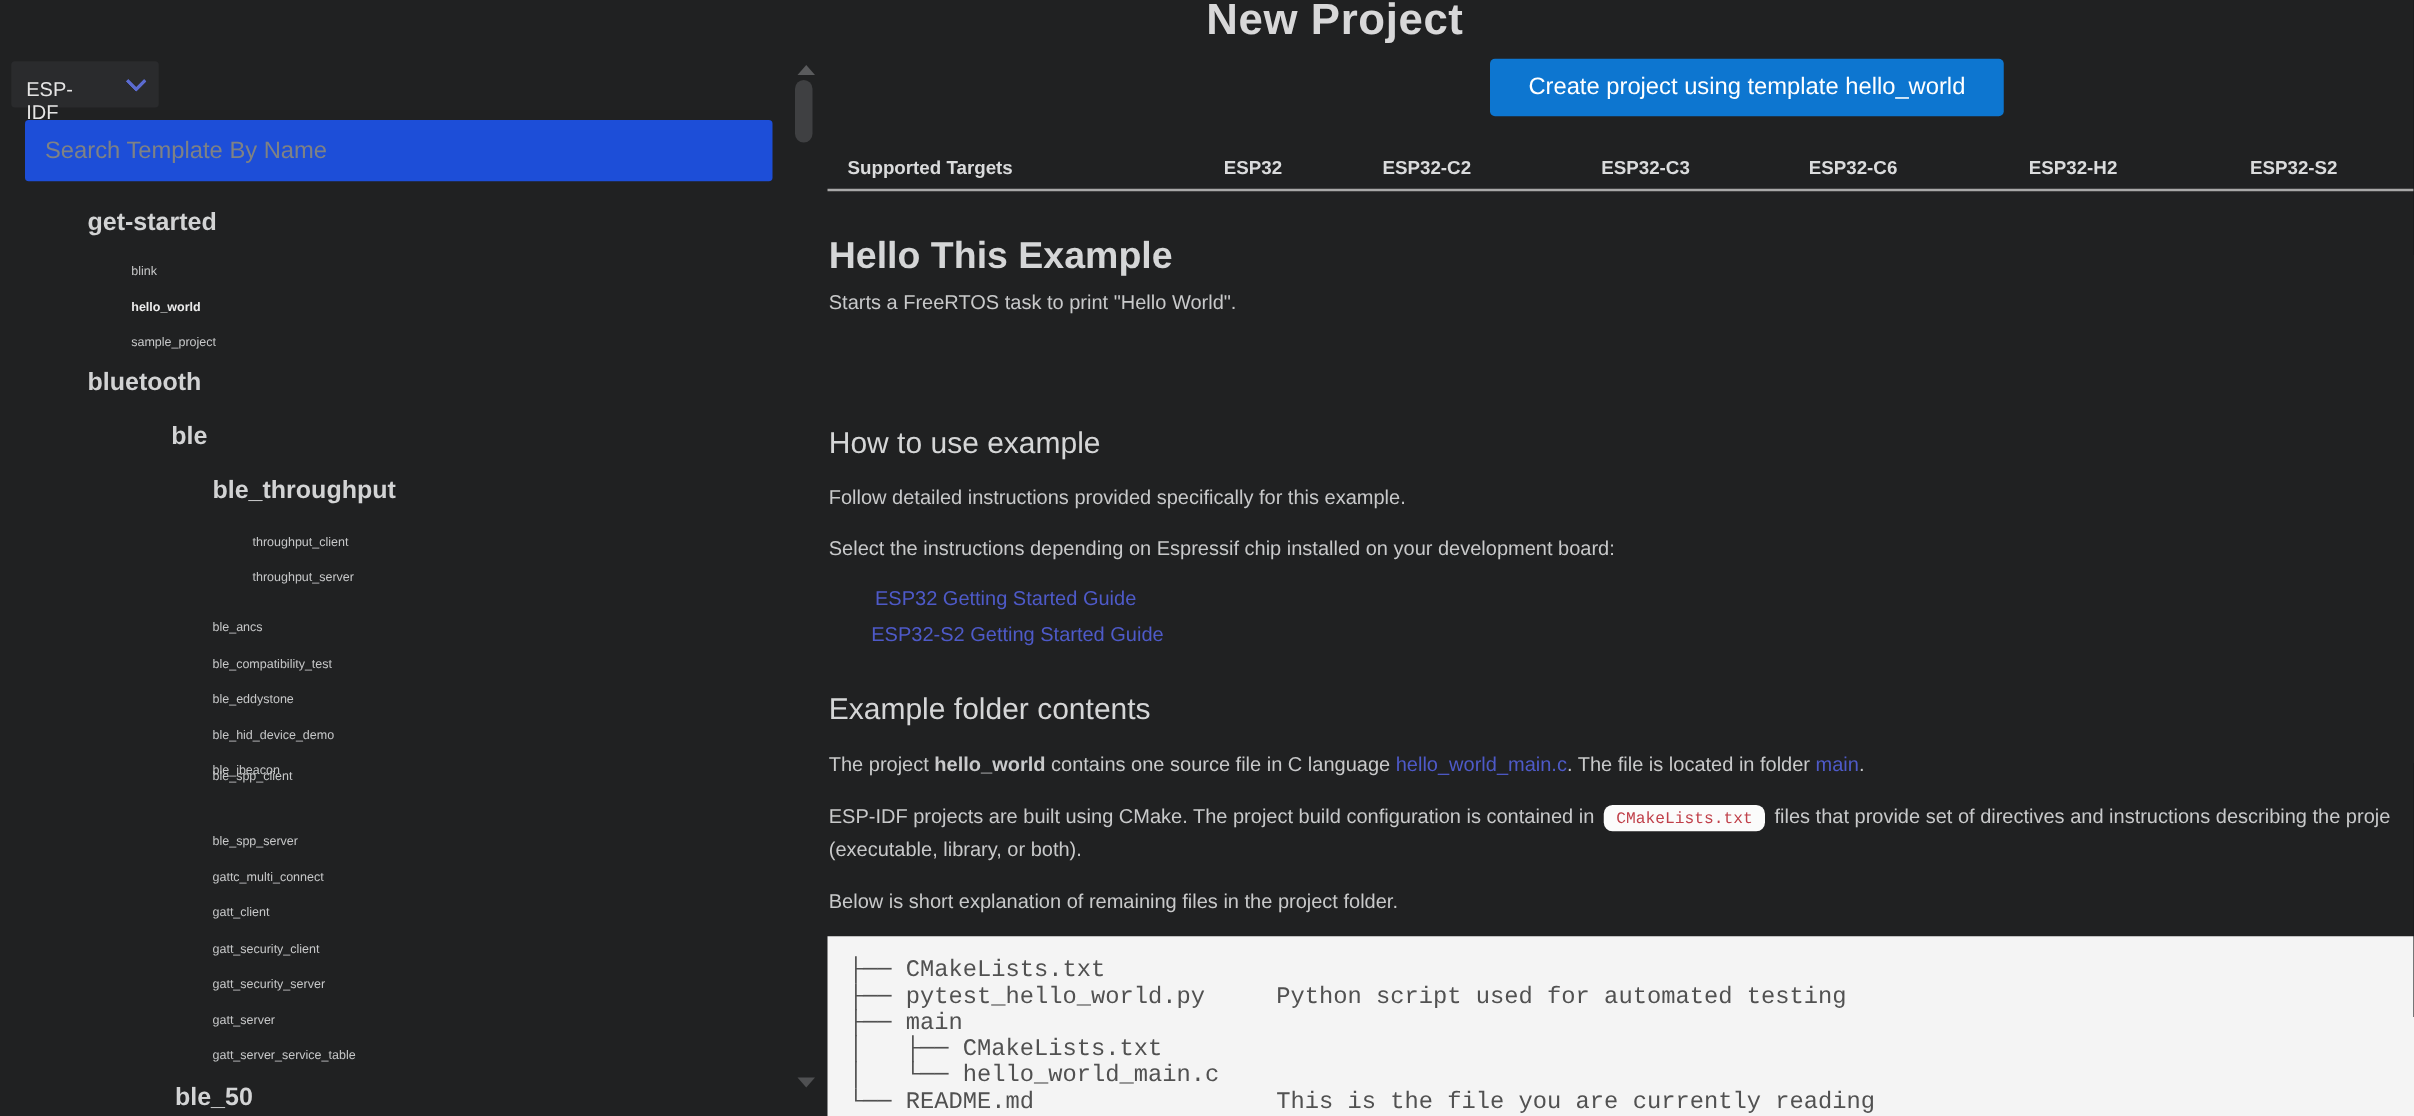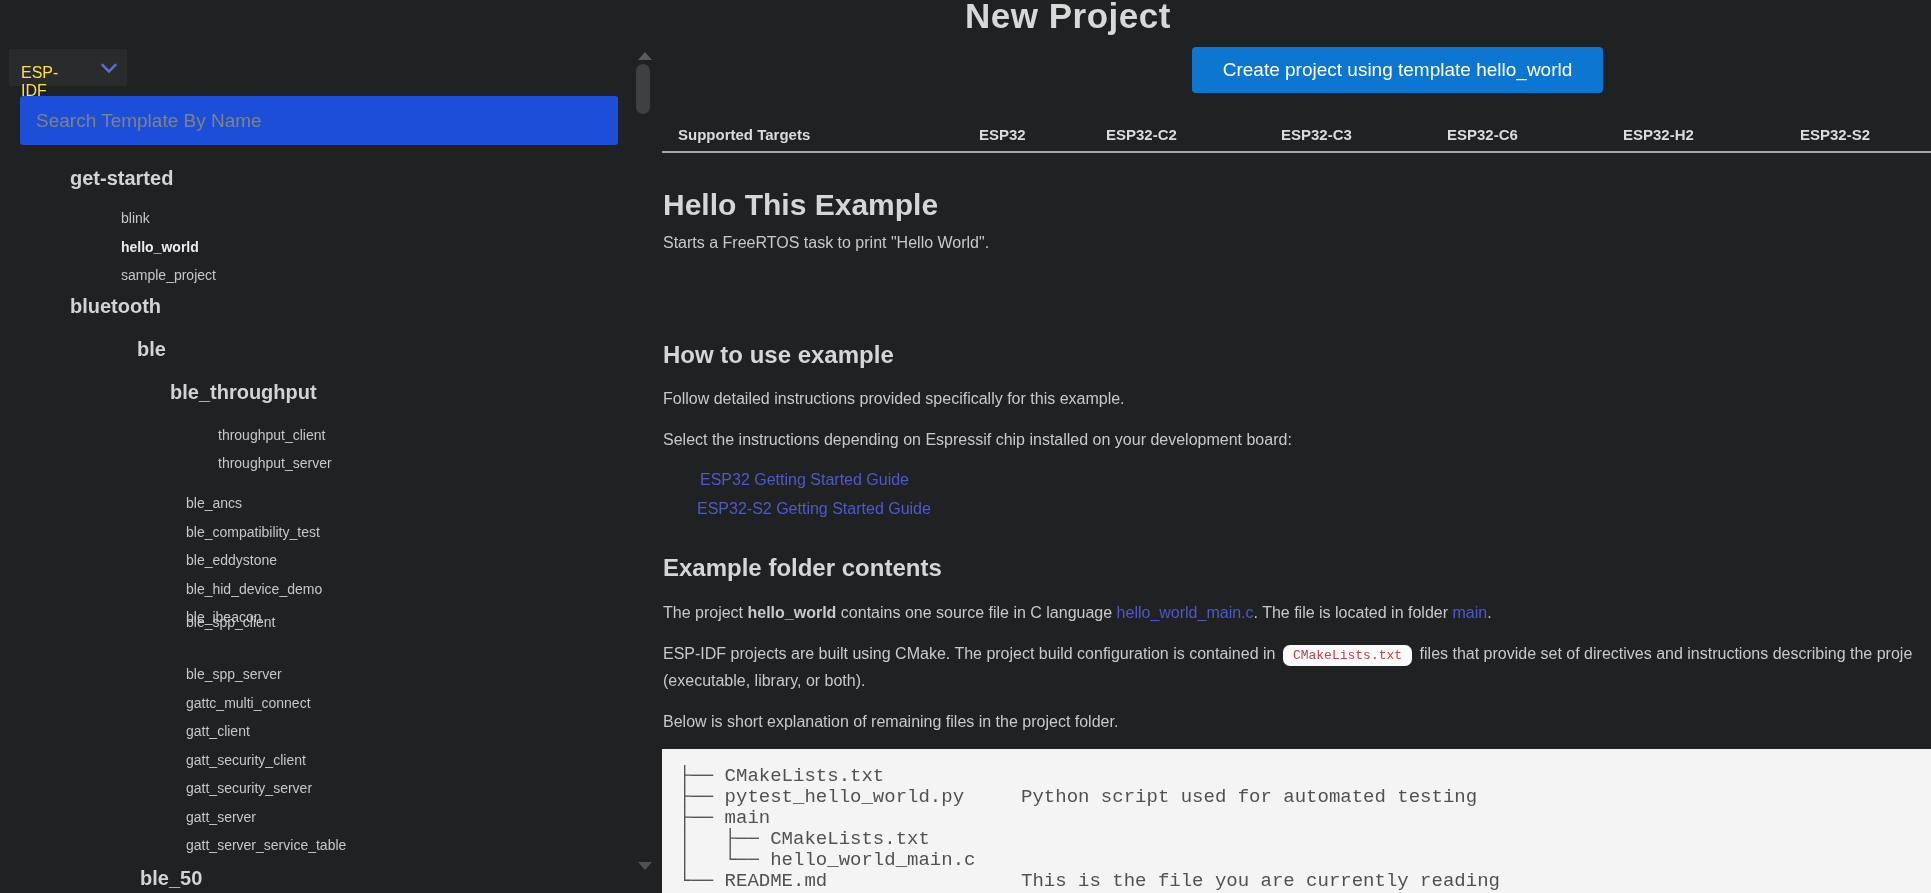--- a/index.html
+++ b/index.html
@@ -7,36 +7,36 @@
     position:relative;width:1931px;height:893px;overflow:hidden;
     background:#202122;font-family:"Liberation Sans",sans-serif;
     -webkit-font-smoothing:antialiased;
   }
   
   .dropdown{
     position:absolute;left:9px;top:49px;width:118px;height:37px;
     background:#2a2b2d;border-radius:3px;display:flex;align-items:center;
     padding:0 12px;box-sizing:border-box;cursor:pointer;
   }
-  .dropdown .lbl{color:#fde047;font-size:16px;margin-top:28px;}
+  .dropdown .lbl{color:#e5e5e5;font-size:16px;margin-top:28px;}
   .chev{
     width:9px;height:9px;border-right:3px solid #5b6bd0;border-bottom:3px solid #5b6bd0;
     transform:rotate(45deg);margin-left:22px;margin-top:-5px;border-radius:1px;
   }
   .search{
     position:absolute;left:20px;top:96px;width:598px;height:49px;
     background:#1d4ed8;border:none;border-radius:3px;box-sizing:border-box;
     padding:0 16px;color:#d4d4d4;font-size:19px;font-family:"Liberation Sans",sans-serif;
     outline:none;
   }
   .search::placeholder{color:#7f8284;}
   .tree{position:absolute;left:0;top:0;width:630px;height:893px;}
   .t-row{position:absolute;white-space:nowrap;cursor:pointer;}
   .t-cat{height:30px;line-height:30px;font-size:20px;font-weight:700;color:#d2d3d4;}
-  .t-item{height:28px;line-height:28px;font-size:14px;color:#c6c7c8;margin-left:16px;}
+  .t-item{height:28px;line-height:28px;font-size:10px;color:#c6c7c8;}
   .t-sel{font-weight:700;color:#ececec;}
   
   .sb-up{
     position:absolute;left:638px;top:52px;width:0;height:0;
     border-left:7px solid transparent;border-right:7px solid transparent;
     border-bottom:8px solid #5a5b5d;cursor:pointer;
   }
   .sb-thumb{
     position:absolute;left:636px;top:64px;width:14px;height:50px;
     background:#3f4042;border-radius:7px;cursor:pointer;
@@ -54,21 +54,21 @@
   .create-btn{
     position:absolute;left:1192px;top:47px;width:411px;height:46px;
     background:#0d76d0;border:none;border-radius:4px;color:#ffffff;
     font-size:19px;font-family:"Liberation Sans",sans-serif;cursor:pointer;
   }
   .tgt-label{position:absolute;left:678px;top:126px;font-size:15px;font-weight:700;color:#dadbdc;}
   .tgt-chip{position:absolute;top:126px;font-size:15px;font-weight:700;color:#dadbdc;}
   .tgt-rule{position:absolute;left:662px;top:151px;width:1269px;height:2px;background:#a8a8a8;}
   
   .h1{position:absolute;left:663px;top:188px;font-size:30px;font-weight:700;color:#d5d6d7;}
-  .h2{position:absolute;left:663px;font-size:24px;font-weight:700;color:#d5d6d7;}
+  .h2{position:absolute;left:663px;font-size:24px;font-weight:400;color:#d5d6d7;}
   .p{position:absolute;left:663px;font-size:16px;color:#c8c9ca;white-space:nowrap;}
   .link{color:#4e5ac8;cursor:pointer;text-decoration:none;}
   .link-row{position:absolute;left:700px;font-size:16px;white-space:nowrap;}
   .bold{font-weight:700;}
   .codepill{
     background:#fbfbfb;color:#c0404a;font-family:"Liberation Mono",monospace;
     font-size:13px;border-radius:7px;padding:3px 10px;margin:12px 3px;
   }
   .codeblock{
     position:absolute;left:662px;top:749px;width:1269px;height:160px;

